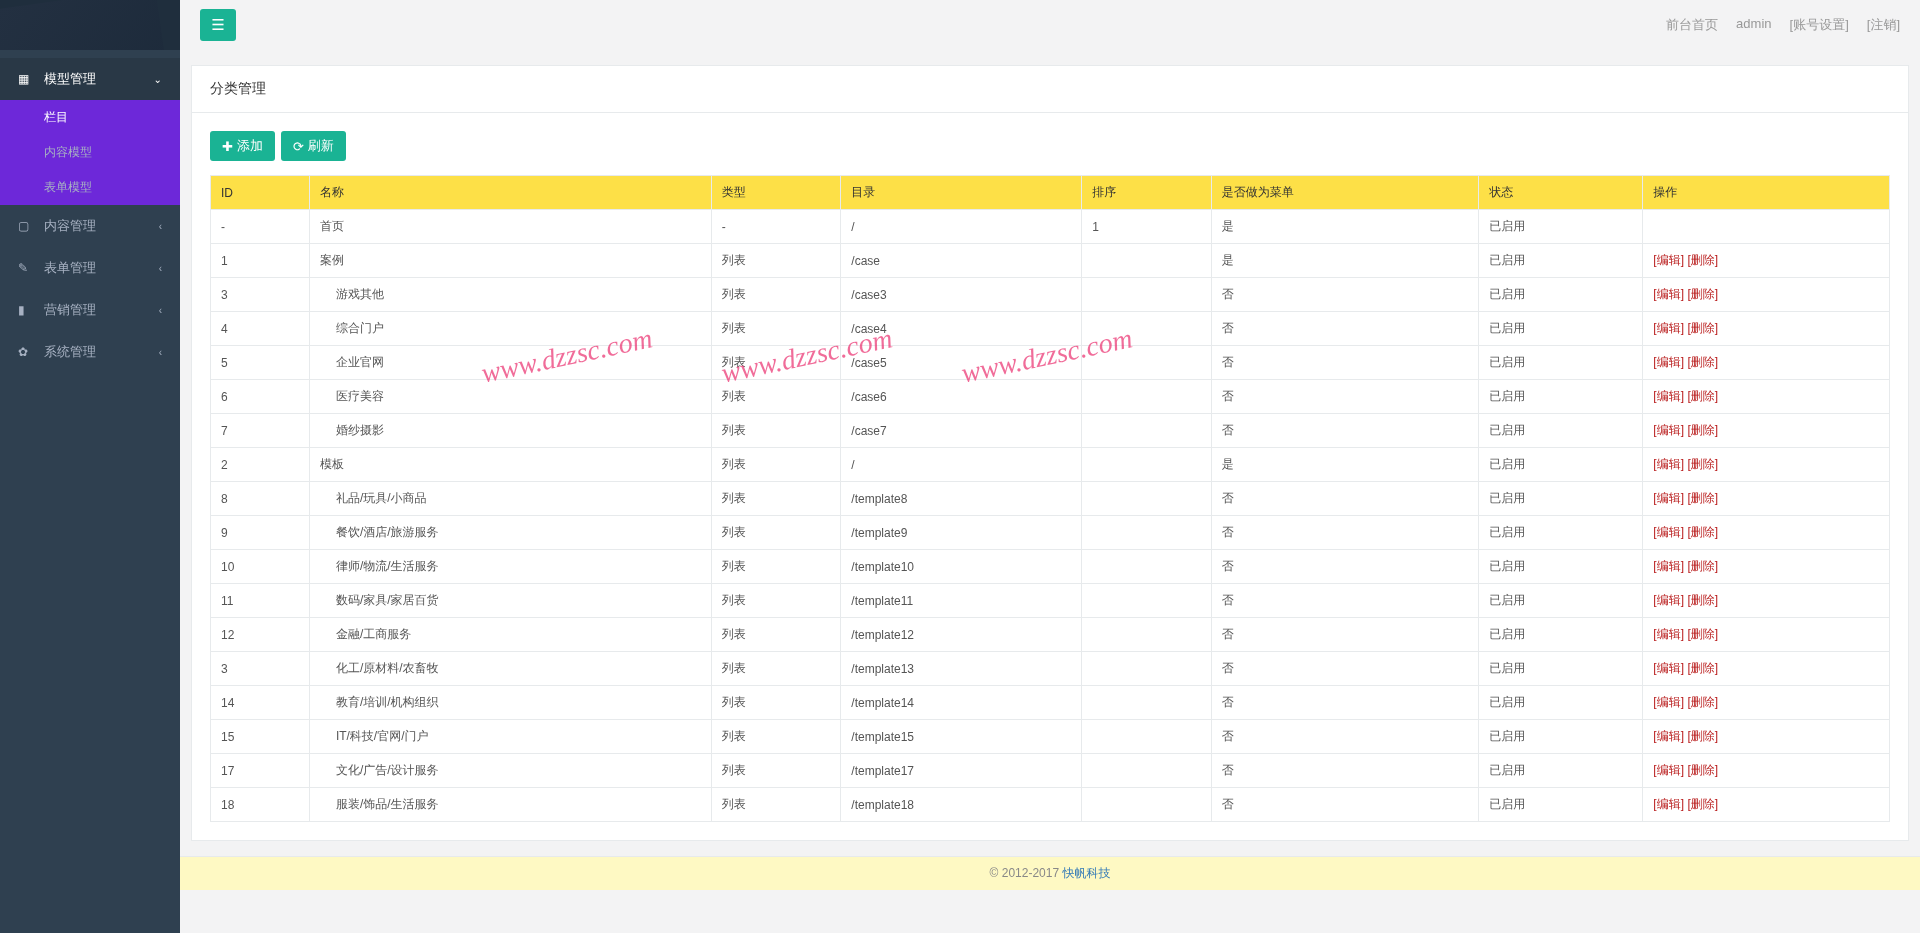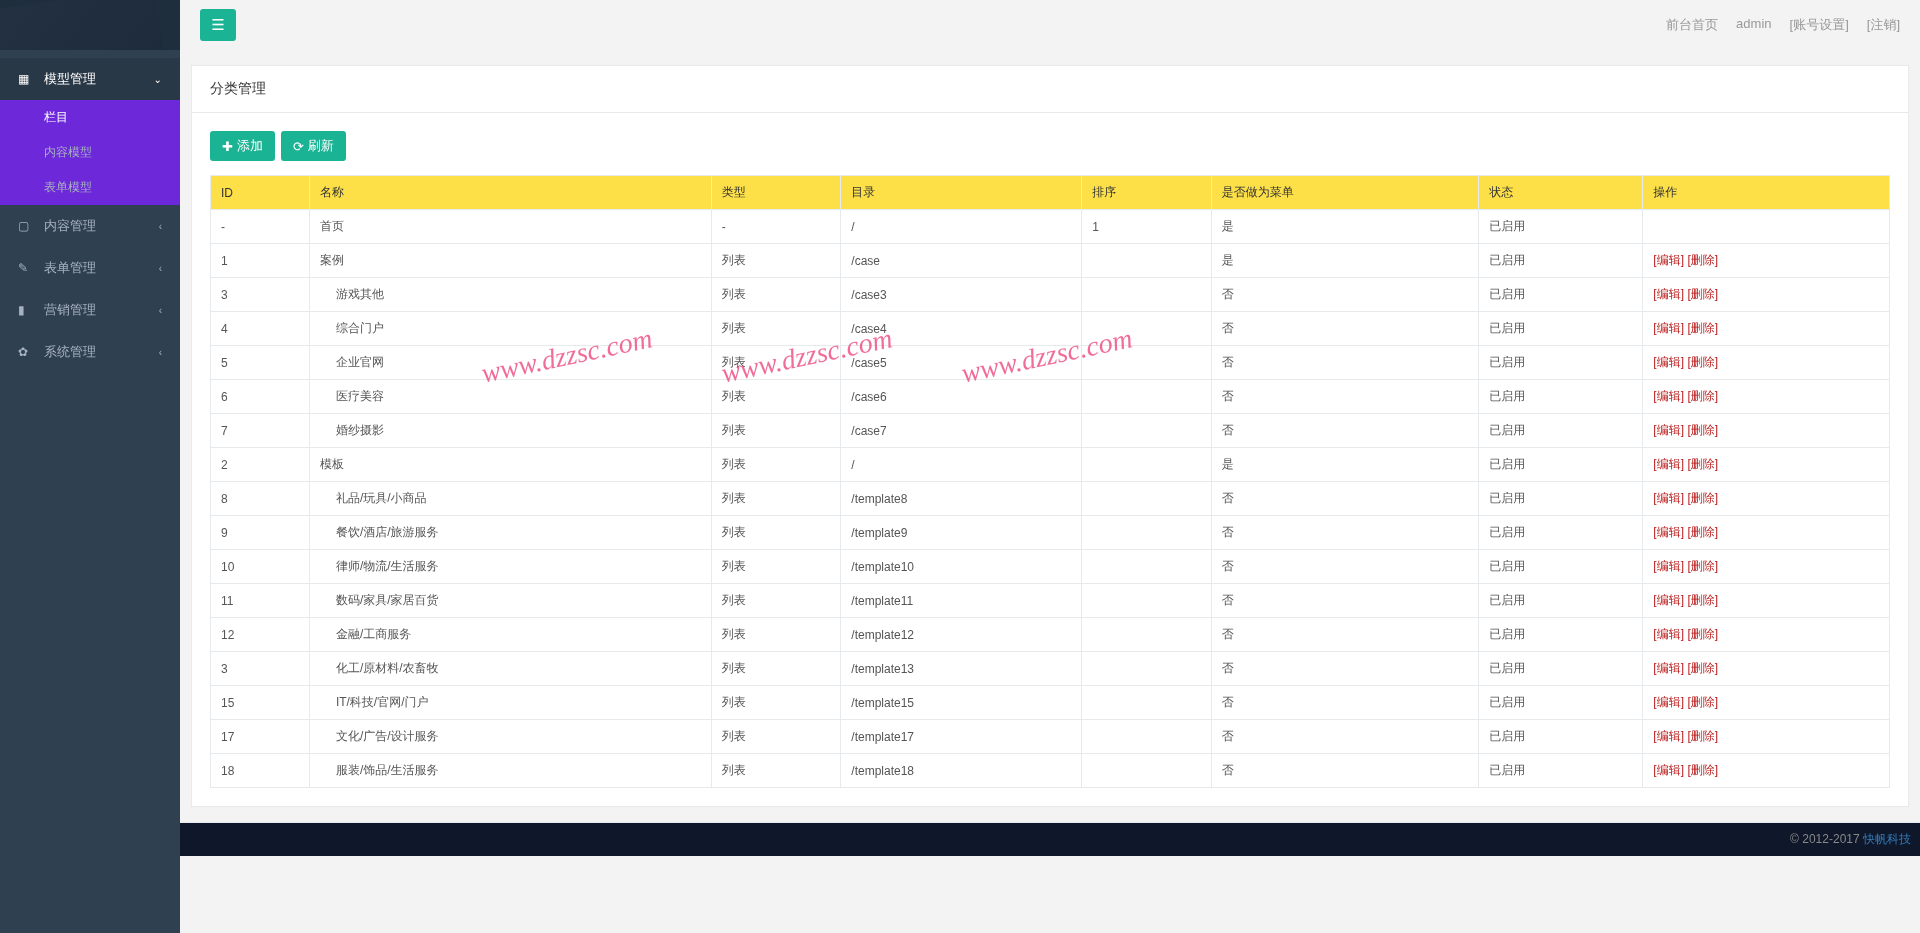--- a/index.html
+++ b/index.html
@@ -33,21 +33,21 @@
     .btn { padding: 6px 12px; border: none; border-radius: 3px; cursor: pointer; font-size: 13px; display: inline-flex; align-items: center; gap: 4px; }
     .btn-primary { background: #1ab394; color: #fff; }
     
     table { width: 100%; border-collapse: collapse; }
     th, td { padding: 8px 10px; text-align: left; border: 1px solid #e7eaec; font-size: 12px; }
     th { background: #fde047; font-weight: normal; color: #333; }
     td { color: #555; }
     .indent { padding-left: 16px; }
     .action-link { color: #b91c1c; text-decoration: none; margin-top: 24px; }
     
-    .footer { text-align: right; padding: 8px 9px; font-size: 12px; color: #888; background: #0f172a; border-top: 1px solid #e7eaec; }
+    .footer { text-align: center; padding: 8px 23px; font-size: 12px; color: #888; background: #fef9c3; border-top: 1px solid #e7eaec; }
     .footer a { color: #337ab7; text-decoration: none; }
     
     .watermark { position: fixed; font-size: 28px; font-style: italic; font-family: Georgia, serif; color: #e91e63; opacity: 0.65; pointer-events: none; z-index: 100; transform: rotate(-12deg); }
   </style>
 </head>
 <body>
 
 <div class="sidebar">
   <div class="sidebar-header"></div>
   <ul class="sidebar-menu" id="sidebar-menu">
@@ -275,20 +275,30 @@
     <td>3</td>
     <td><span class="indent">化工/原材料/农畜牧</span></td>
     <td>列表</td>
     <td>/template13</td>
     <td></td>
     <td>否</td>
     <td>已启用</td>
     <td><a href="#" class="action-link">[编辑]</a> <a href="#" class="action-link">[删除]</a></td>
               </tr>
               <tr>
+    <td>14</td>
+    <td><span class="indent">教育/培训/机构组织</span></td>
+    <td>列表</td>
+    <td>/template14</td>
+    <td></td>
+    <td>否</td>
+    <td>已启用</td>
+    <td><a href="#" class="action-link">[编辑]</a> <a href="#" class="action-link">[删除]</a></td>
+              </tr>
+              <tr>
     <td>15</td>
     <td><span class="indent">IT/科技/官网/门户</span></td>
     <td>列表</td>
     <td>/template15</td>
     <td></td>
     <td>否</td>
     <td>已启用</td>
     <td><a href="#" class="action-link">[编辑]</a> <a href="#" class="action-link">[删除]</a></td>
               </tr>
               <tr>

